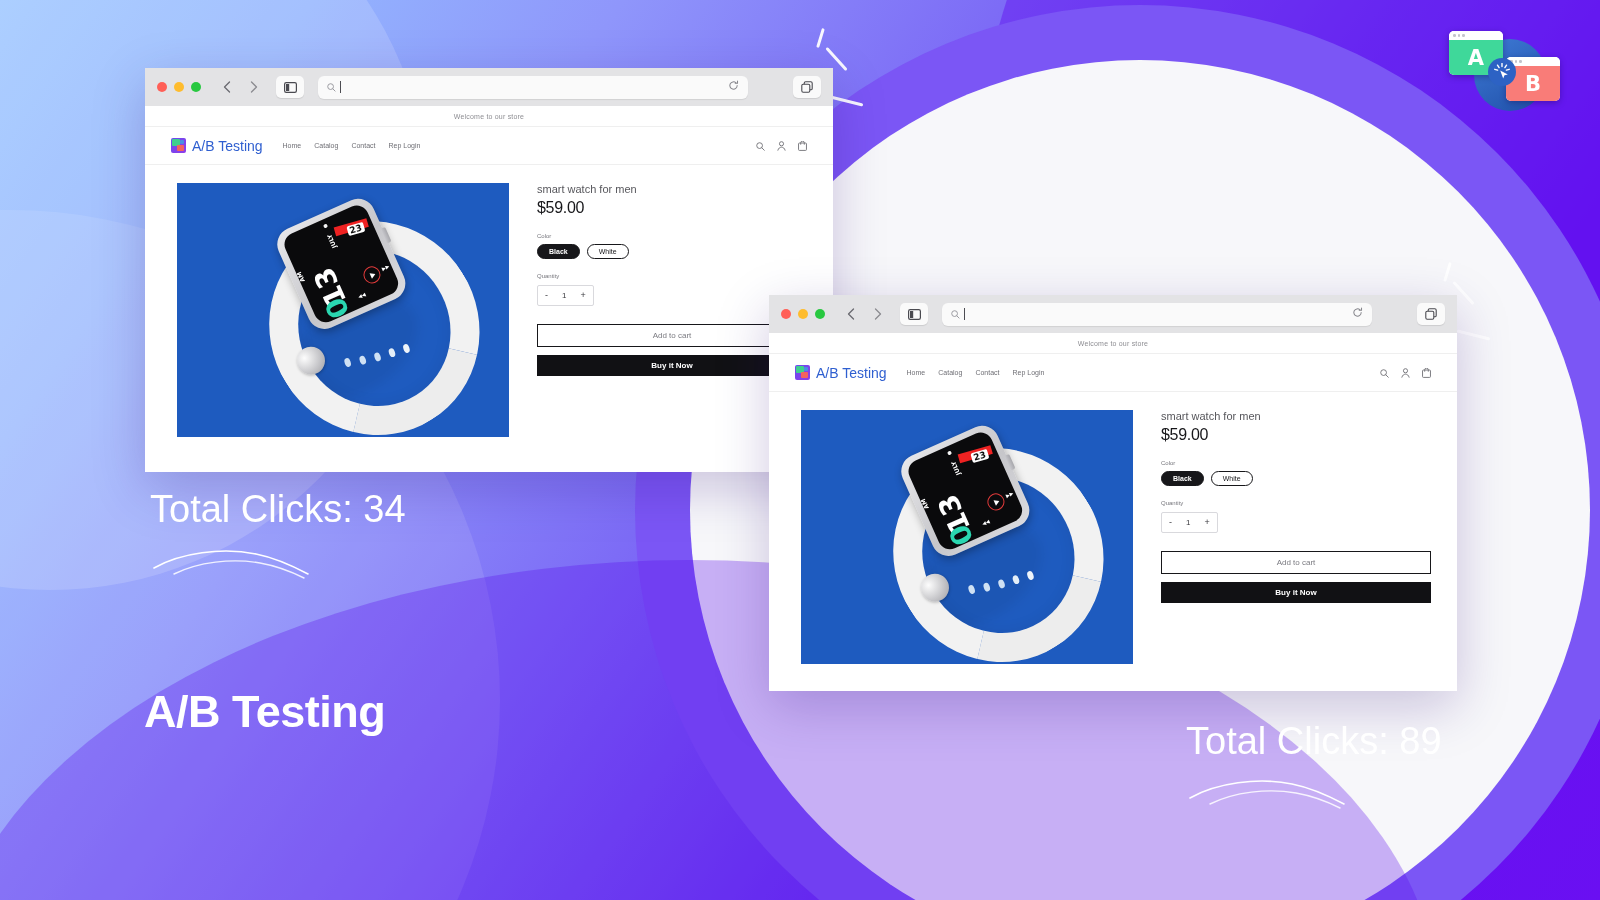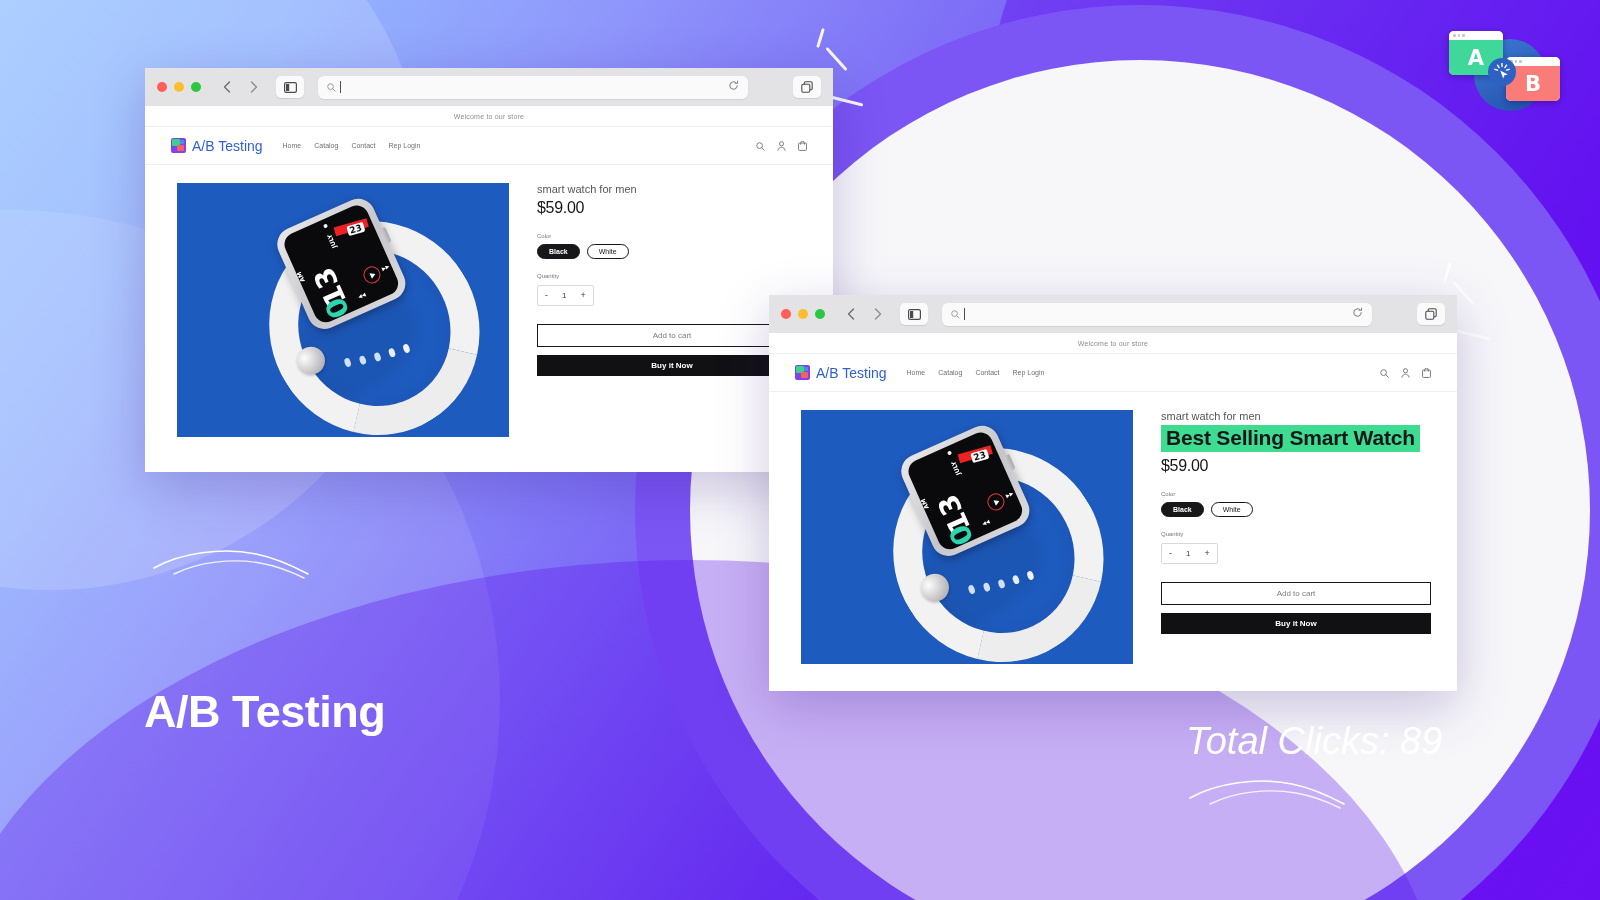--- a/index.html
+++ b/index.html
@@ -382,21 +382,21 @@
     background: linear-gradient(90deg,#c9c9ce,#a7a7ac);
   }
 
   
   .overlay-text {
     position: absolute;
     color: #ffffff;
     z-index: 20;
   }
   #clicks-a { left: 150px; top: 488px; font-size: 38px; font-weight: 300; }
-  #clicks-b { left: 1186px; top: 720px; font-size: 38px; font-weight: 300; font-style: italic; }
+  #clicks-b { left: 1186px; top: 720px; font-size: 38px; font-weight: 300; }
 
   #maintitle {
     left: 144px; top: 682px;
     font-size: 45px;
     font-weight: bold;
     line-height: 1.33;
     letter-spacing: -.5px;
   }
 
   .swoosh { position: absolute; z-index: 20; }
@@ -720,21 +720,20 @@
               <span class="w-play"></span>
               <span class="w-ctl" style="left:47px; top:82px;">◀◀</span>
               <span class="w-ctl" style="left:80px; top:66px;">▶▶</span>
             </div>
           </div>
         </div>
       </div>
 
       <div class="product-info">
         <div class="vendor">smart watch for men</div>
-        <h1 class="ptitle hl">Best Selling Smart Watch</h1>
         <div class="price">$59.00</div>
 
         <div class="optlabel">Color</div>
         <div class="swatches">
           <span class="swatch active">Black</span>
           <span class="swatch">White</span>
         </div>
 
         <div class="optlabel">Quantity</div>
         <div class="qtybox">
@@ -742,20 +741,21 @@
           <span class="qv">1</span>
           <span>+</span>
         </div>
 
         <div class="btn btn-addcart">Add to cart</div>
         <div class="btn btn-buy">Buy it Now</div>
       </div>
     </div>
   </div>
 
+  <div class="overlay-text" id="clicks-a">Total Clicks: 34</div>
   <svg class="swoosh" style="left:152px; top:546px;" width="160" height="34" viewBox="0 0 160 34" fill="none">
     <path d="M2 22C28 7 70 1 104 8c20 4 35 11 52 20" stroke="#ffffff" stroke-width="1.6" stroke-linecap="round"></path>
     <path d="M22 28C46 16 80 12 108 17c17 3 30 8 44 15" stroke="#ffffff" stroke-width="1.4" stroke-linecap="round" opacity=".85"></path>
   </svg>
 
   <div class="overlay-text" id="clicks-b">Total Clicks: 89</div>
   <svg class="swoosh" style="left:1188px; top:776px;" width="160" height="34" viewBox="0 0 160 34" fill="none">
     <path d="M2 22C28 7 70 1 104 8c20 4 35 11 52 20" stroke="#ffffff" stroke-width="1.6" stroke-linecap="round"></path>
     <path d="M22 28C46 16 80 12 108 17c17 3 30 8 44 15" stroke="#ffffff" stroke-width="1.4" stroke-linecap="round" opacity=".85"></path>
   </svg>

